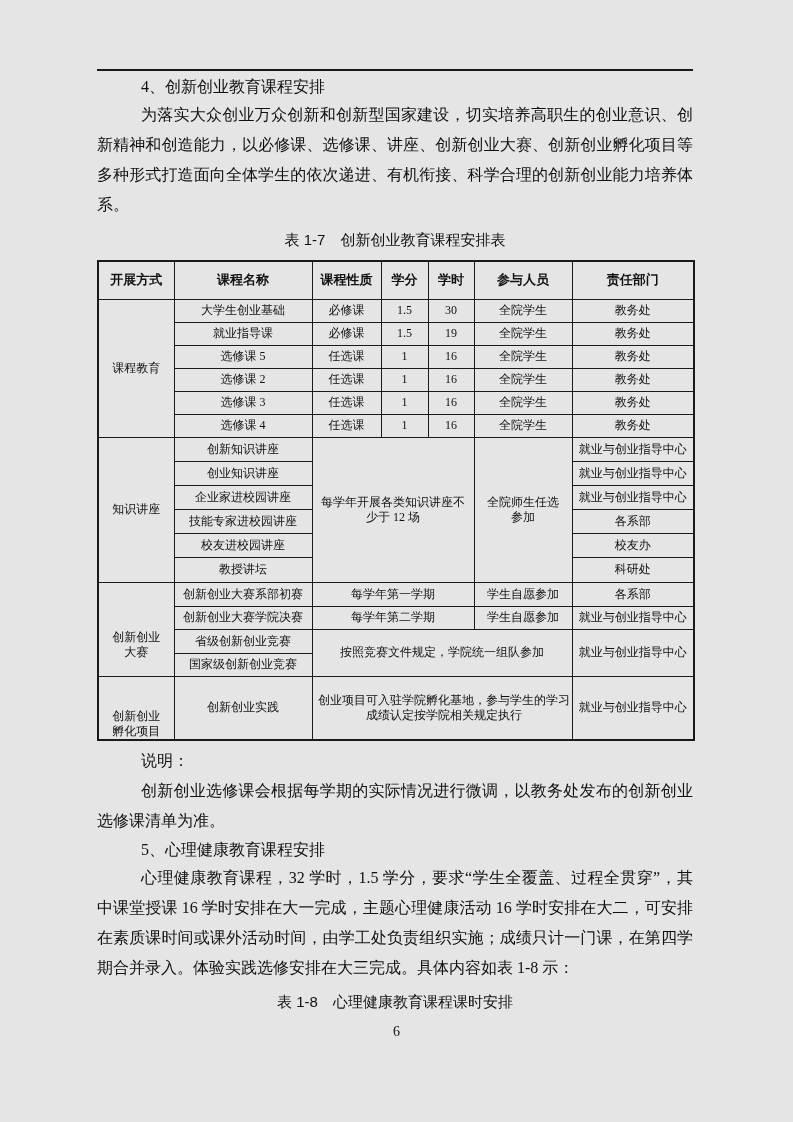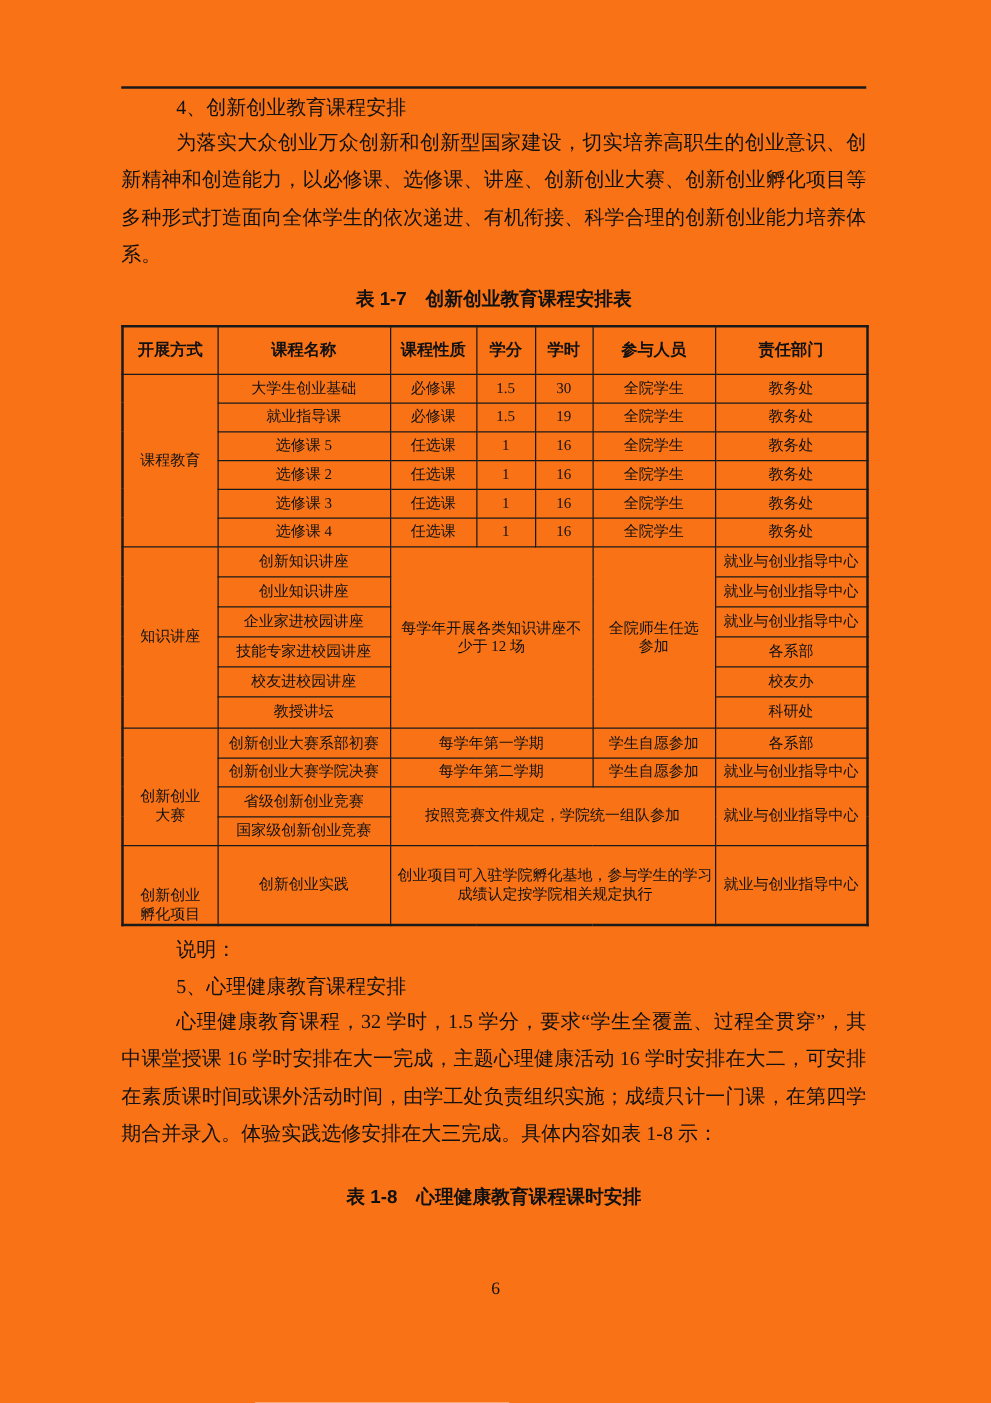--- a/index.html
+++ b/index.html
@@ -4,36 +4,36 @@
 <style>
   * { margin: 0; padding: 0; box-sizing: border-box; }
   html, body { background: #ffffff; }
   body {
     width: 793px; height: 1122px;
     font-family: "Liberation Serif", "DejaVu Serif", serif;
     color: #111111;
     position: relative;
     overflow: hidden;
   }
-  .page { position: absolute; top: 0; left: 0; width: 793px; height: 1122px; background: #f97316; }
+  .page { position: absolute; top: 0; left: 0; width: 793px; height: 1122px; background: #e5e5e5; }
   .content { position: absolute; left: 97px; top: 0; width: 596px; }
 
   .header-rule { margin-top: 69px; border-top: 2px solid #1a1a1a; height: 0; }
 
   .heading {
     font-size: 16px; line-height: 26px; margin-top: 3px;
     text-indent: 44px; font-weight: normal;
   }
   .body-para {
     font-size: 16px; line-height: 30px; text-align: justify;
     text-indent: 44px;
   }
   .table-title {
     font-family: "Liberation Sans", "DejaVu Sans", sans-serif;
-    font-weight: bold; font-size: 15px; line-height: 22px;
+    font-weight: normal; font-size: 15px; line-height: 22px;
     text-align: center; margin-top: 9px; margin-bottom: 9px;
   }
   .note-label {
     font-size: 16px; line-height: 30px; text-indent: 44px; margin-top: 5px;
   }
 
   table.t17 {
     border-collapse: collapse; width: 596px; table-layout: fixed;
     border: 2px solid #1a1a1a;
   }
@@ -200,22 +200,23 @@
       <tr class="h56">
         <td class="lh2"><span class="w4">创新创业孵化项目</span></td>
         <td>创新创业实践</td>
         <td colspan="4" class="small lh2"><span class="w21">创业项目可入驻学院孵化基地，参与学生的学习成绩认定按学院相关规定执行</span></td>
         <td>就业与创业指导中心</td>
       </tr>
       </tbody>
     </table>
 
     <p class="note-label">说明：</p>
+    <p class="body-para">创新创业选修课会根据每学期的实际情况进行微调，以教务处发布的创新创业选修课清单为准。</p>
 
     <p class="heading" style="margin-top:1px;">5、心理健康教育课程安排</p>
     <p class="body-para">心理健康教育课程，32 学时，1.5 学分，要求“学生全覆盖、过程全贯穿”，其中课堂授课 16 学时安排在大一完成，主题心理健康活动 16 学时安排在大二，可安排在素质课时间或课外活动时间，由学工处负责组织实施；成绩只计一门课，在第四学期合并录入。体验实践选修安排在大三完成。具体内容如表 1-8 示：</p>
 
-    <p class="table-title" style="margin-top:24px;text-align:center;">表 1-8　心理健康教育课程课时安排</p>
+    <p class="table-title" style="margin-top:8px;text-align:center;">表 1-8　心理健康教育课程课时安排</p>
 
   </div>
 
   <div class="page-number">6</div>
 </div>
 
 </body></html>

